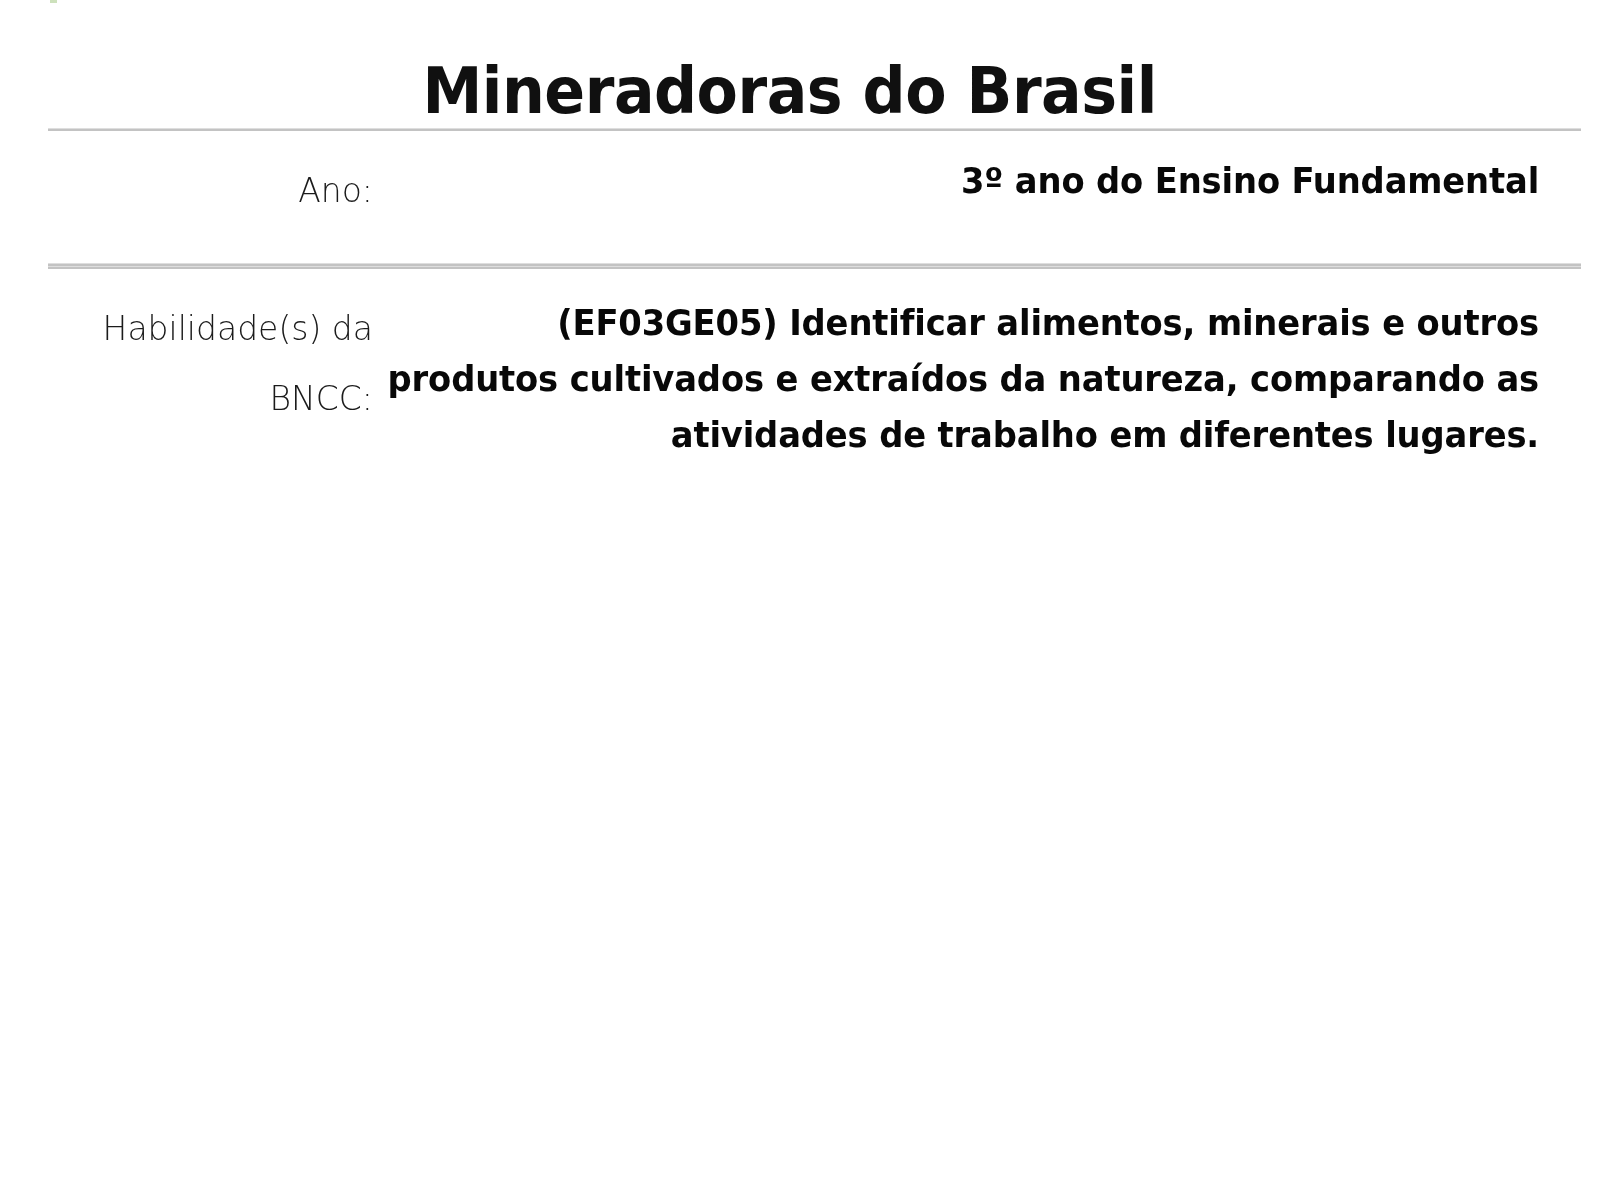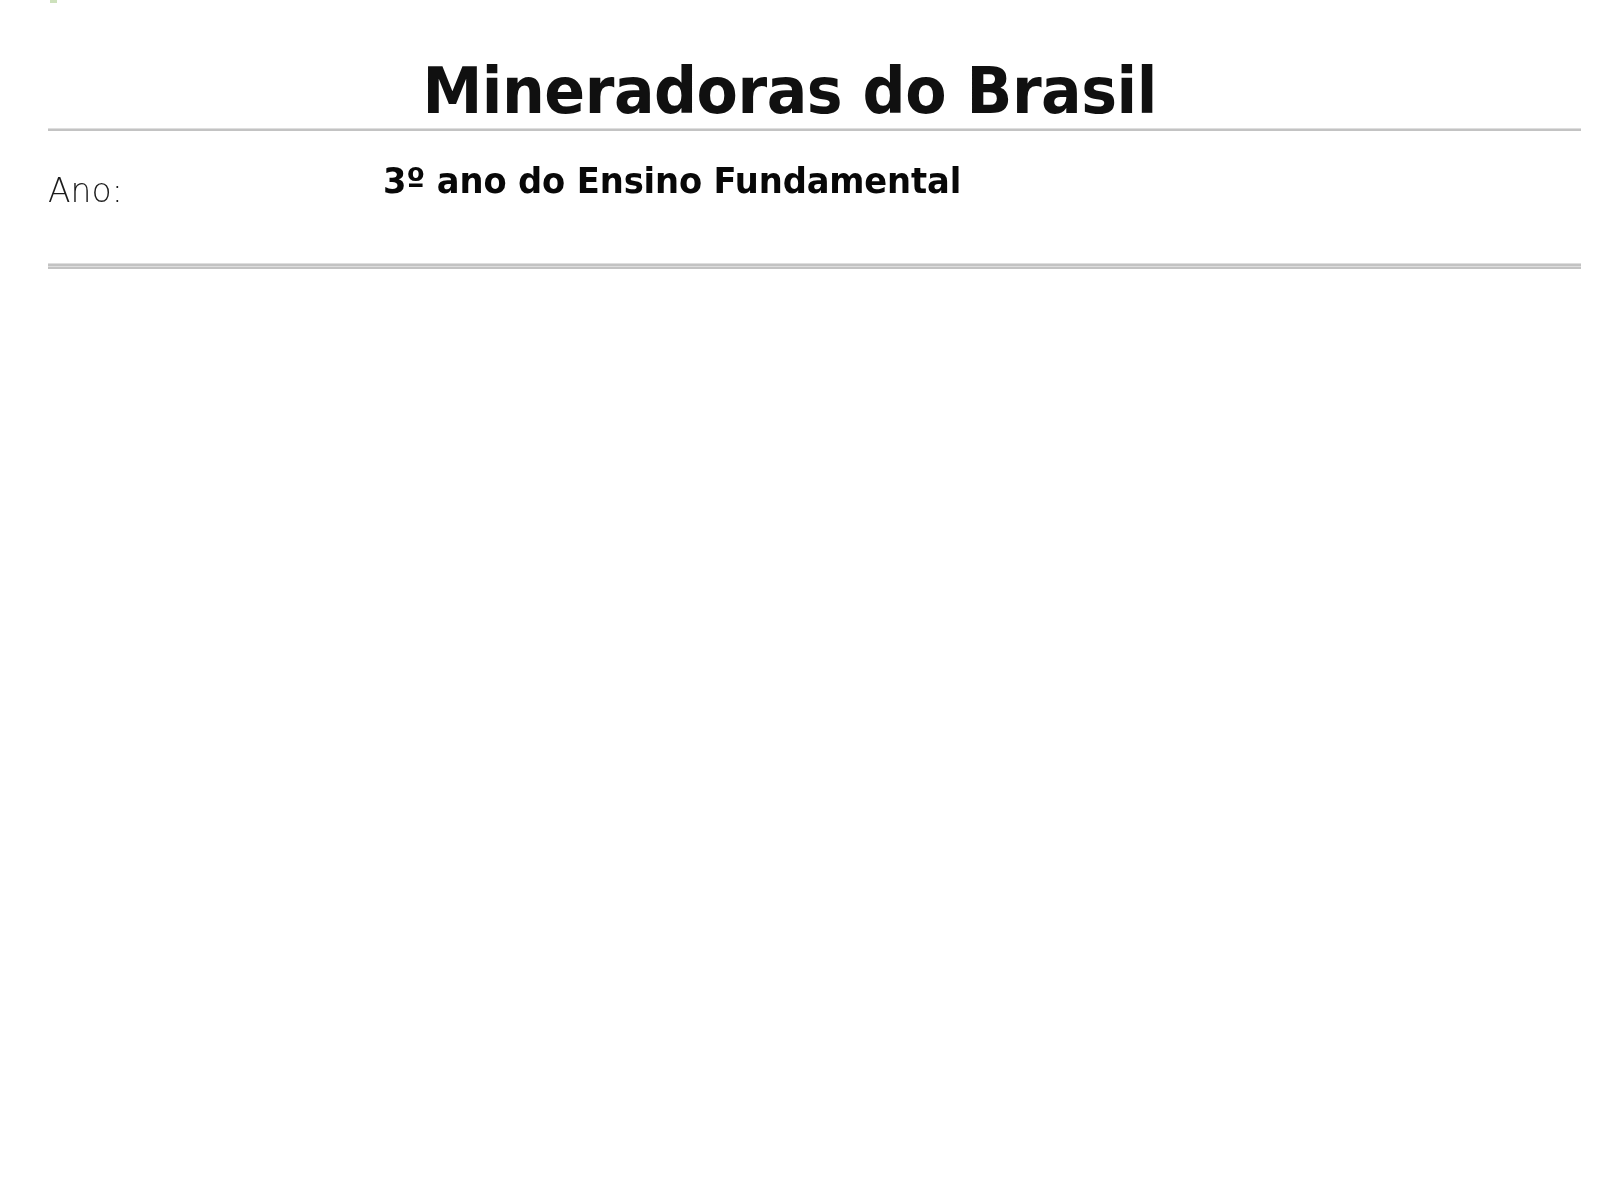--- a/index.html
+++ b/index.html
@@ -62,20 +62,21 @@
     background: #c3c3c3;
     border-top: 1px solid #dedede;
     box-sizing: content-box;
     width: 1533px;
   }
 
   .info-table {
     width: 1533px;
     border-collapse: collapse;
     table-layout: fixed;
+    text-align: right;
   }
 
   .info-table td {
     vertical-align: top;
     padding: 0;
   }
 
   .cell-label {
     width: 335px;
     padding: 26px 18px 34px 14px;
@@ -142,18 +143,22 @@
           </td>
         </tr>
 
 
         <tr class="row-divider">
           <td colspan="2">
             <div class="divider"></div>
           </td>
         </tr>
 
+        <tr class="row-bncc">
+          <td class="cell-label">Habilidade(s) da BNCC:</td>
+          <td class="cell-value">(EF03GE05) Identificar alimentos, minerais e outros produtos cultivados e extraídos da natureza, comparando as atividades de trabalho em diferentes lugares.</td>
+        </tr>
 
       </tbody>
     </table>
 
   </div>
 </div>
 
 </body></html>

